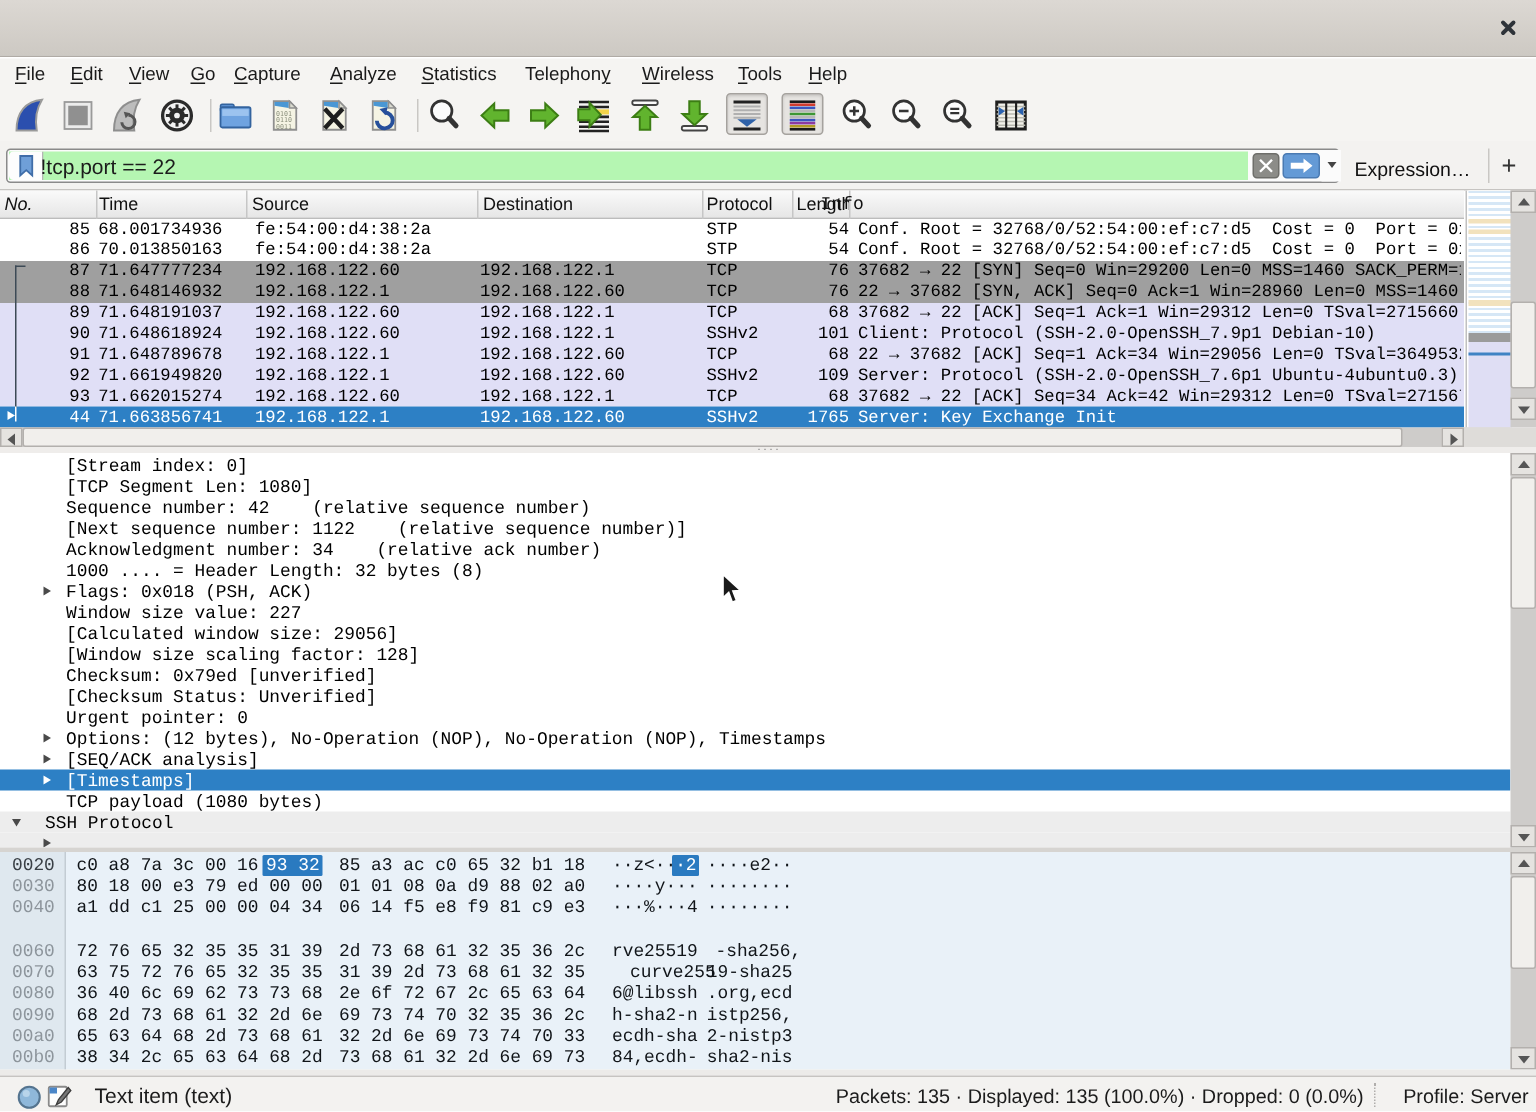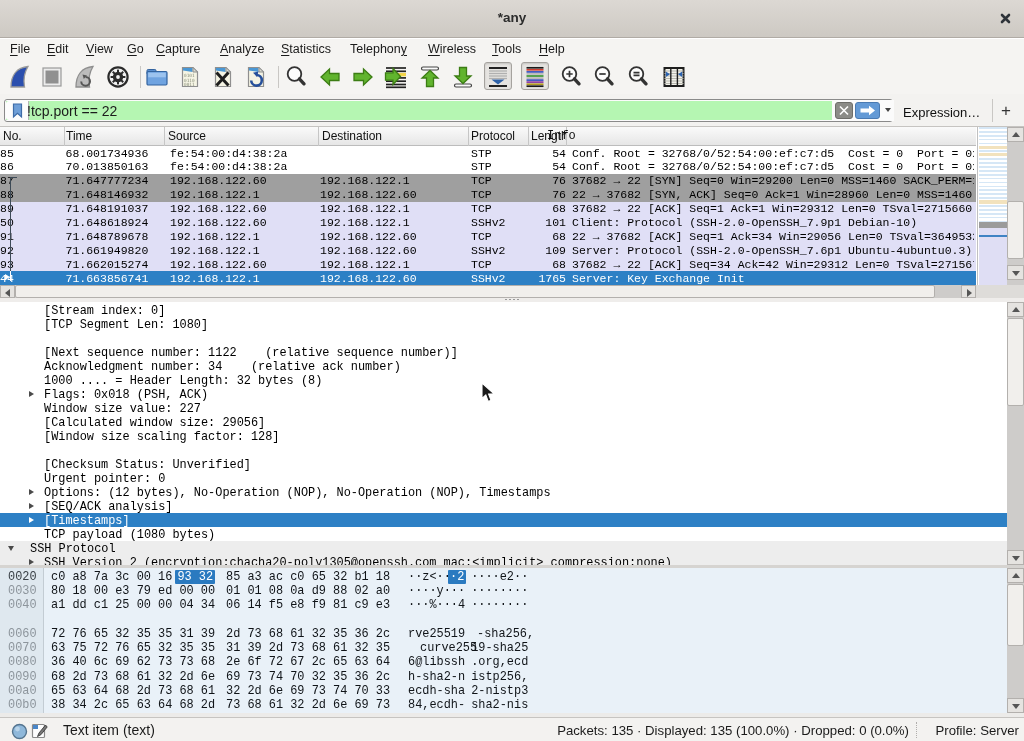--- a/index.html
+++ b/index.html
@@ -33,21 +33,21 @@
 #plhead{left:0;top:127px;width:976px;height:19px;background:linear-gradient(#fafafa,#e6e6e6);border-bottom:1px solid #bcbcbc;}
 .hsep{position:absolute;top:0;width:1px;height:19px;background:#c6c6c6;}
 .hlabel{position:absolute;top:2px;font-size:12px;color:#111;}
 #plrows{left:0;top:146px;width:976px;height:139px;font-family:"Liberation Mono",monospace;font-size:11.5px;}
 .prow{position:absolute;left:0;width:976px;height:14.25px;white-space:pre;}
 .prow span{position:absolute;top:0.6px;}
 .rw{background:#fff;color:#000;}
 .rg{background:#9f9f9f;color:#000;}
 .rl{background:#e0dff6;color:#000;}
 .rs{background:#2d80c5;color:#fff;}
-.cno{left:0;width:60px;}
+.cno{left:0;width:60px;text-align:right;}
 .ctime{left:65.5px;}
 .csrc{left:170px;}
 .cdst{left:320px;}
 .cpro{left:471px;}
 .clen{left:505px;width:61px;text-align:right;}
 .cinfo{left:572px;width:402px;overflow:hidden;}
 
 #bracket{left:10px;top:177px;width:1px;height:95px;background:#3d4a56;}
 #brackettick{left:10px;top:177px;width:7px;height:1px;background:#3d4a56;}
 
@@ -92,21 +92,20 @@
 
 #statusbar{left:0;top:717px;width:1024px;height:24px;background:#f3f2f0;border-top:1px solid #c6c4c1;}
 #stxt{left:63px;top:4px;font-size:14px;color:#1b1b1b;}
 #spkts{left:0px;top:5px;width:909px;text-align:right;font-size:13.2px;color:#1b1b1b;}
 #sprof{left:0px;top:5px;width:1019px;text-align:right;font-size:13.2px;color:#1b1b1b;}
 #ssep{left:916px;top:4px;width:0px;height:16px;border-left:1px dotted #b0aeac;}
 .cursor{pointer-events:none;}
 </style></head><body>
 <div id="app">
     <div id="titlebar" class="abs"></div>
-    <div id="title" class="abs">*any</div>
     <svg class="abs" style="left:1000px;top:13px" width="11" height="11" viewBox="0 0 11 11">
       <path d="M2 2 L9 9 M9 2 L2 9" stroke="#2e3339" stroke-width="2.6" stroke-linecap="round"></path>
     </svg>
     <div id="menubar" class="abs"></div>
     <div class="abs mi" style="left:10px"><u>F</u>ile</div>
     <div class="abs mi" style="left:47px"><u>E</u>dit</div>
     <div class="abs mi" style="left:86px"><u>V</u>iew</div>
     <div class="abs mi" style="left:127px"><u>G</u>o</div>
     <div class="abs mi" style="left:156px"><u>C</u>apture</div>
     <div class="abs mi" style="left:220px"><u>A</u>nalyze</div>
@@ -282,35 +281,35 @@
       <div id="fplus" class="abs">+</div>
     </div>
     <div id="fsep2" class="abs"></div>
     <div id="plhead" class="abs">
       <div class="hsep" style="left:64px"></div>
       <div class="hsep" style="left:164px"></div>
       <div class="hsep" style="left:318px"></div>
       <div class="hsep" style="left:468px"></div>
       <div class="hsep" style="left:528px"></div>
       <div class="hsep" style="left:566px"></div>
-      <div class="hlabel" style="left:3px;">No.</div>
+      <div class="hlabel" style="left:3px;font-style:italic;">No.</div>
       <div class="hlabel" style="left:66px;">Time</div>
       <div class="hlabel" style="left:168px;">Source</div>
       <div class="hlabel" style="left:322px;">Destination</div>
       <div class="hlabel" style="left:471px;">Protocol</div>
       <div class="hlabel" style="left:531px;width:35px;overflow:hidden;">Length</div>
       <div class="hlabel" style="left:547px;font-family:Liberation Mono, monospace;">Info</div>
     </div>
     <div id="plrows" class="abs">
       <div class="prow rw" style="top:0.0px"><span class="cno">85</span><span class="ctime">68.001734936</span><span class="csrc">fe:54:00:d4:38:2a</span><span class="cdst"></span><span class="cpro">STP</span><span class="clen">54</span><span class="cinfo">Conf. Root = 32768/0/52:54:00:ef:c7:d5  Cost = 0  Port = 0x8001</span></div>
       <div class="prow rw" style="top:13.9px"><span class="cno">86</span><span class="ctime">70.013850163</span><span class="csrc">fe:54:00:d4:38:2a</span><span class="cdst"></span><span class="cpro">STP</span><span class="clen">54</span><span class="cinfo">Conf. Root = 32768/0/52:54:00:ef:c7:d5  Cost = 0  Port = 0x8001</span></div>
       <div class="prow rg" style="top:27.8px"><span class="cno">87</span><span class="ctime">71.647777234</span><span class="csrc">192.168.122.60</span><span class="cdst">192.168.122.1</span><span class="cpro">TCP</span><span class="clen">76</span><span class="cinfo">37682 → 22 [SYN] Seq=0 Win=29200 Len=0 MSS=1460 SACK_PERM=1 TS</span></div>
       <div class="prow rg" style="top:41.7px"><span class="cno">88</span><span class="ctime">71.648146932</span><span class="csrc">192.168.122.1</span><span class="cdst">192.168.122.60</span><span class="cpro">TCP</span><span class="clen">76</span><span class="cinfo">22 → 37682 [SYN, ACK] Seq=0 Ack=1 Win=28960 Len=0 MSS=1460 SAC</span></div>
       <div class="prow rl" style="top:55.6px"><span class="cno">89</span><span class="ctime">71.648191037</span><span class="csrc">192.168.122.60</span><span class="cdst">192.168.122.1</span><span class="cpro">TCP</span><span class="clen">68</span><span class="cinfo">37682 → 22 [ACK] Seq=1 Ack=1 Win=29312 Len=0 TSval=2715660 TSe</span></div>
-      <div class="prow rl" style="top:69.5px"><span class="cno">50</span><span class="ctime">71.648618924</span><span class="csrc">192.168.122.60</span><span class="cdst">192.168.122.1</span><span class="cpro">SSHv2</span><span class="clen">101</span><span class="cinfo">Client: Protocol (SSH-2.0-OpenSSH_7.9p1 Debian-10)</span></div>
+      <div class="prow rl" style="top:69.5px"><span class="cno">90</span><span class="ctime">71.648618924</span><span class="csrc">192.168.122.60</span><span class="cdst">192.168.122.1</span><span class="cpro">SSHv2</span><span class="clen">101</span><span class="cinfo">Client: Protocol (SSH-2.0-OpenSSH_7.9p1 Debian-10)</span></div>
       <div class="prow rl" style="top:83.4px"><span class="cno">91</span><span class="ctime">71.648789678</span><span class="csrc">192.168.122.1</span><span class="cdst">192.168.122.60</span><span class="cpro">TCP</span><span class="clen">68</span><span class="cinfo">22 → 37682 [ACK] Seq=1 Ack=34 Win=29056 Len=0 TSval=3649532 TS</span></div>
       <div class="prow rl" style="top:97.3px"><span class="cno">92</span><span class="ctime">71.661949820</span><span class="csrc">192.168.122.1</span><span class="cdst">192.168.122.60</span><span class="cpro">SSHv2</span><span class="clen">109</span><span class="cinfo">Server: Protocol (SSH-2.0-OpenSSH_7.6p1 Ubuntu-4ubuntu0.3)</span></div>
       <div class="prow rl" style="top:111.2px"><span class="cno">93</span><span class="ctime">71.662015274</span><span class="csrc">192.168.122.60</span><span class="cdst">192.168.122.1</span><span class="cpro">TCP</span><span class="clen">68</span><span class="cinfo">37682 → 22 [ACK] Seq=34 Ack=42 Win=29312 Len=0 TSval=2715674 T</span></div>
       <div class="prow rs" style="top:125.1px"><span class="cno">44</span><span class="ctime">71.663856741</span><span class="csrc">192.168.122.1</span><span class="cdst">192.168.122.60</span><span class="cpro">SSHv2</span><span class="clen">1765</span><span class="cinfo">Server: Key Exchange Init</span></div>
     </div>
     <div id="bracket" class="abs"></div>
     <div id="brackettick" class="abs"></div>
     <div class="abs" style="left:10px;top:271px;width:1px;height:10px;background:#fff"></div>
     <div class="abs" style="left:5px;top:274px;width:0;height:0;border-top:3.5px solid transparent;border-bottom:3.5px solid transparent;border-left:5px solid #fff"></div>
     <div id="minimap" class="abs">
@@ -339,35 +338,37 @@
       <div id="hsbr" class="abs">
         <div class="tri-r"></div>
       </div>
     </div>
     <div id="hsbcorner" class="abs"></div>
     <div id="split1" class="abs"></div>
     <div class="abs" style="left:504px;top:298px;width:16px;height:3px;background:radial-gradient(circle 1px at 2px 1.5px,#999 60%,transparent 61%) 0 0/4px 3px repeat-x"></div>
     <div id="details" class="abs">
       <div class="drow" style="top:1px"><span class="t" style="left:44px">[Stream index: 0]</span></div>
       <div class="drow" style="top:15px"><span class="t" style="left:44px">[TCP Segment Len: 1080]</span></div>
+      <div class="drow" style="top:29px"><span class="t" style="left:44px">Sequence number: 42    (relative sequence number)</span></div>
       <div class="drow" style="top:43px"><span class="t" style="left:44px">[Next sequence number: 1122    (relative sequence number)]</span></div>
       <div class="drow" style="top:57px"><span class="t" style="left:44px">Acknowledgment number: 34    (relative ack number)</span></div>
       <div class="drow" style="top:71px"><span class="t" style="left:44px">1000 .... = Header Length: 32 bytes (8)</span></div>
       <div class="drow" style="top:85px"><span class="dtri r" style="left:29px"></span><span class="t" style="left:44px">Flags: 0x018 (PSH, ACK)</span></div>
       <div class="drow" style="top:99px"><span class="t" style="left:44px">Window size value: 227</span></div>
       <div class="drow" style="top:113px"><span class="t" style="left:44px">[Calculated window size: 29056]</span></div>
       <div class="drow" style="top:127px"><span class="t" style="left:44px">[Window size scaling factor: 128]</span></div>
+      <div class="drow" style="top:141px"><span class="t" style="left:44px">Checksum: 0x79ed [unverified]</span></div>
       <div class="drow" style="top:155px"><span class="t" style="left:44px">[Checksum Status: Unverified]</span></div>
       <div class="drow" style="top:169px"><span class="t" style="left:44px">Urgent pointer: 0</span></div>
       <div class="drow" style="top:183px"><span class="dtri r" style="left:29px"></span><span class="t" style="left:44px">Options: (12 bytes), No-Operation (NOP), No-Operation (NOP), Timestamps</span></div>
       <div class="drow" style="top:197px"><span class="dtri r" style="left:29px"></span><span class="t" style="left:44px">[SEQ/ACK analysis]</span></div>
       <div class="drow dsel" style="top:211px"><span class="dtri tw" style="left:29px"></span><span class="t" style="left:44px">[Timestamps]</span></div>
       <div class="drow" style="top:225px"><span class="t" style="left:44px">TCP payload (1080 bytes)</span></div>
       <div class="drow dgray" style="top:239px"><span class="dtri d" style="left:8px"></span><span class="t" style="left:30px">SSH Protocol</span></div>
-      <div class="drow dgray" style="top:253px"><span class="dtri r" style="left:29px"></span><span class="t" style="left:44px">SSH Version 2 (encryption:chacha20-poly1305@openssh.com mac:&lt;implicit&gt; compression:none)</span></div>
+      <div class="drow dgray" style="top:253px"><span class="dtri r" style="left:29px"></span></div>
     </div>
     <div id="detvsb" class="abs sbv">
       <div class="sbbtn" style="top:0">
         <div class="tri-u"></div>
       </div>
       <div class="sbsl" style="top:16px;height:88px"></div>
       <div class="sbbtn" style="top:248px">
         <div class="tri-d"></div>
       </div>
     </div>

